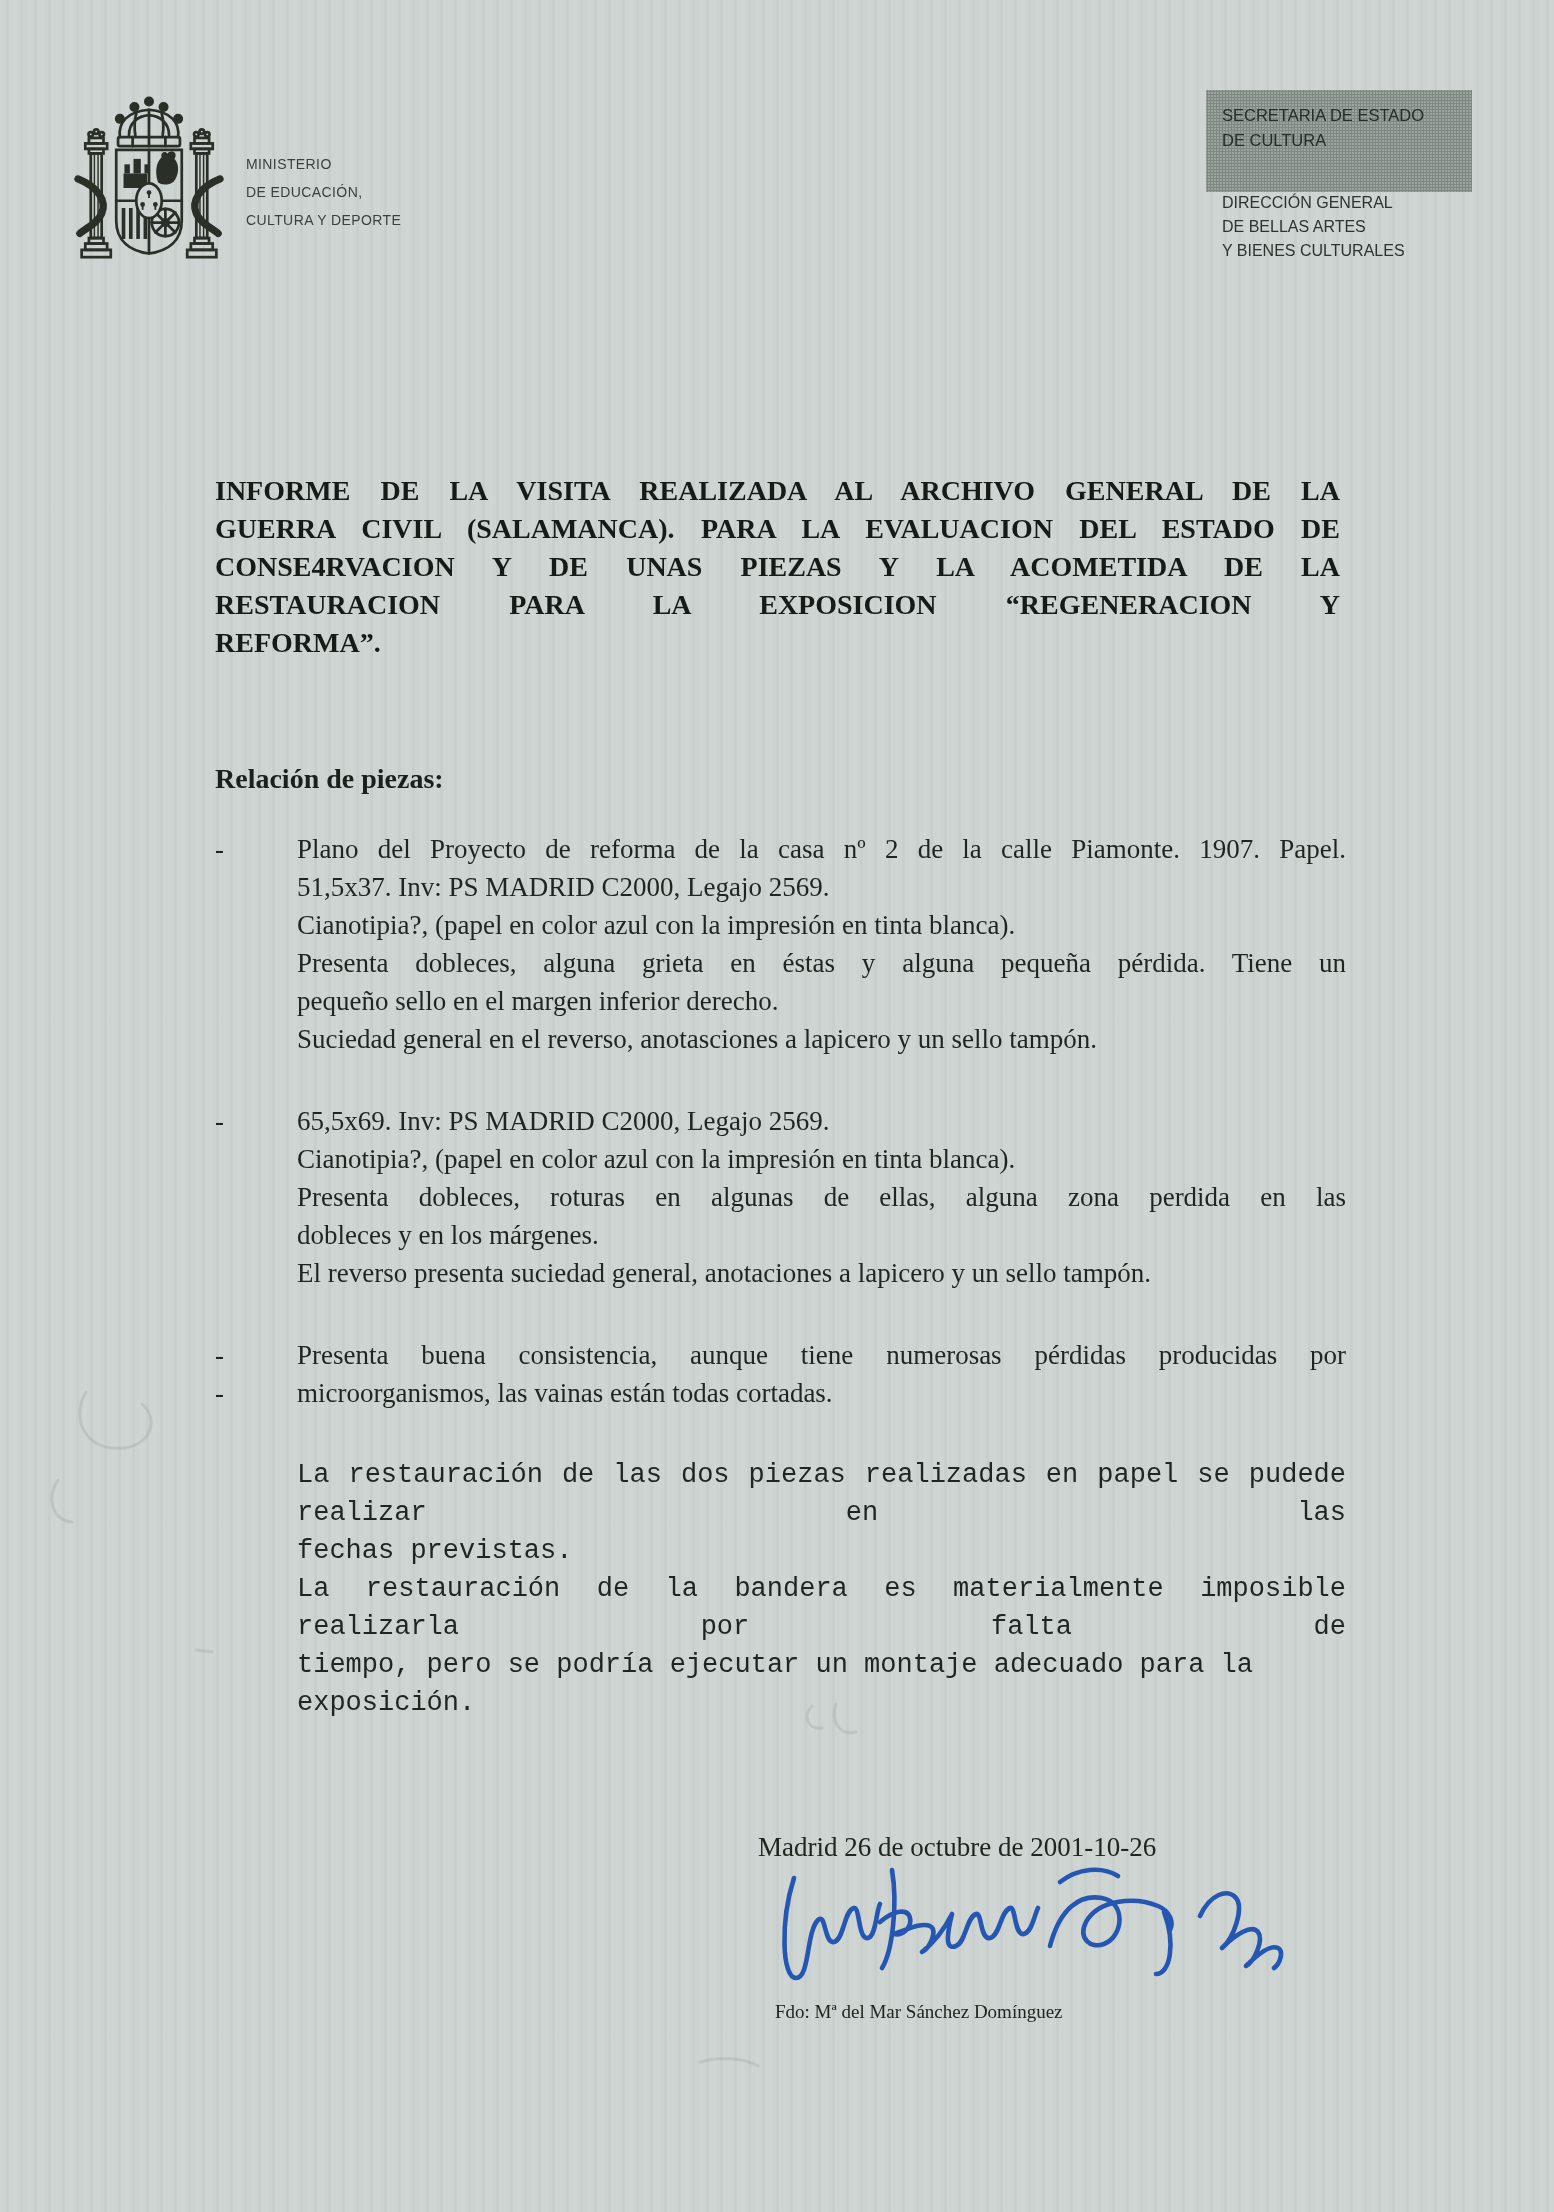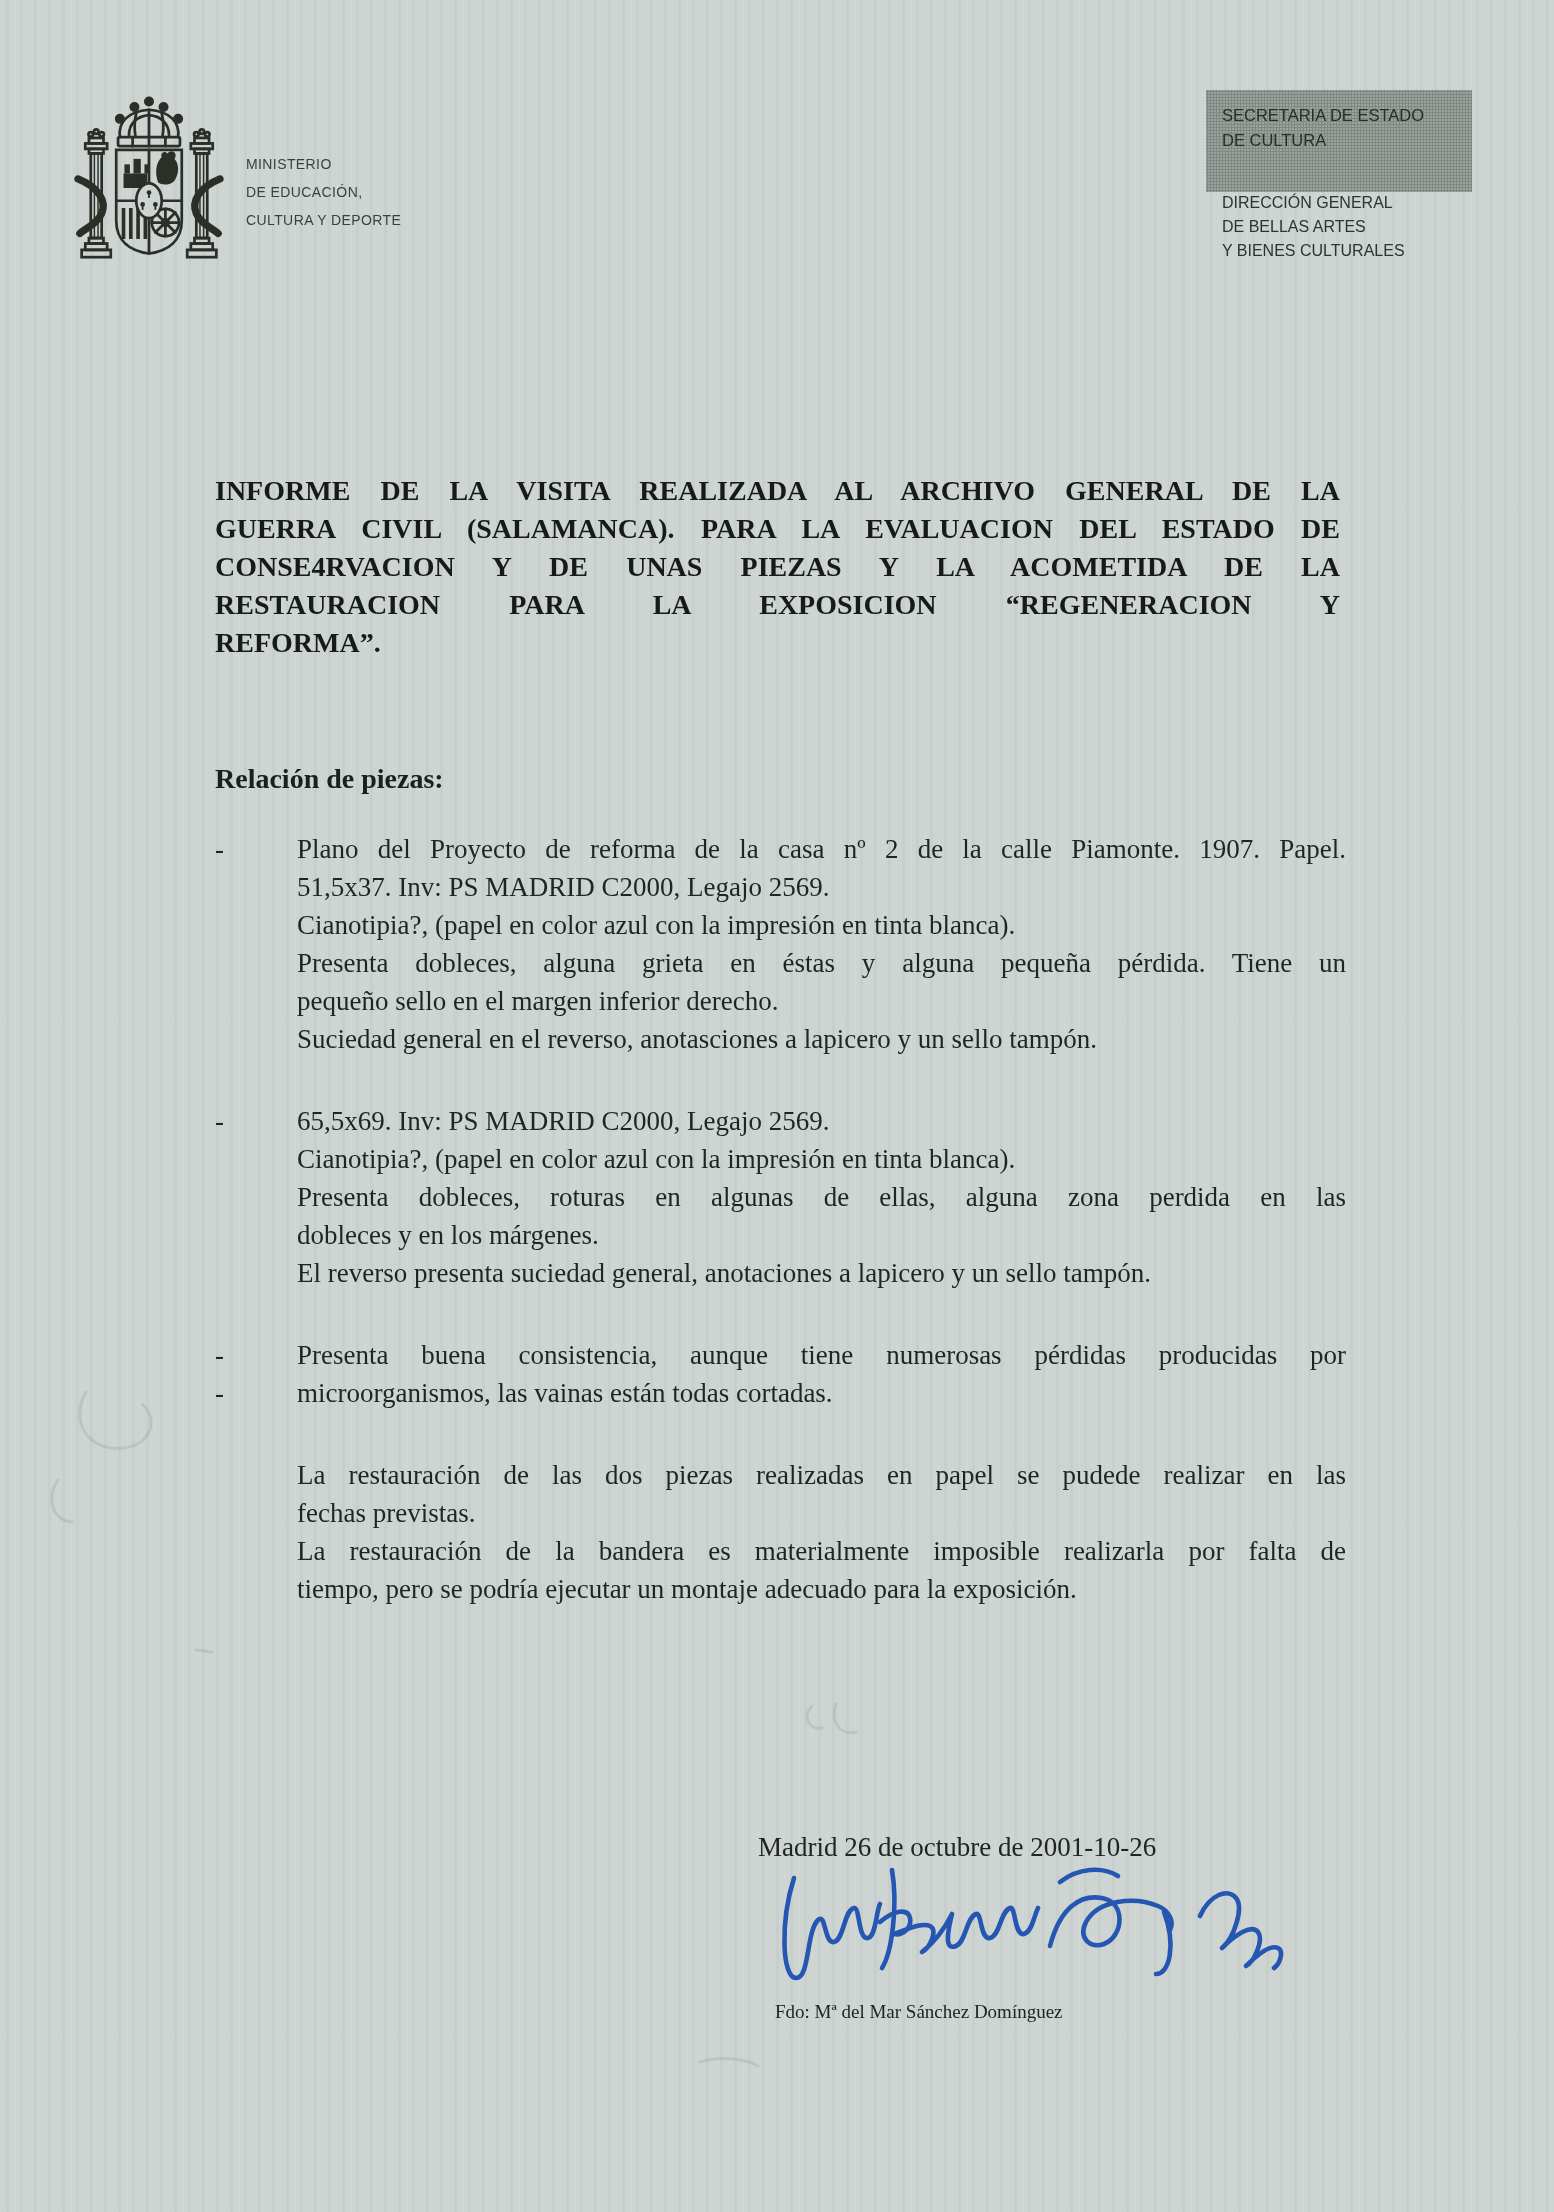--- a/index.html
+++ b/index.html
@@ -33,21 +33,21 @@
   .line{text-align:left;white-space:normal;}
   .line.j{text-align:justify;text-align-last:justify;-moz-text-align-last:justify;}
   
   .heading{position:absolute;left:215px;top:763px;font-weight:bold;font-size:28px;color:#1a201c;}
   
   .content{position:absolute;left:215px;top:830px;width:1131px;font-size:27px;line-height:38px;}
   .item{display:flex;margin-bottom:44px;}
   .item .markercol{width:82px;flex:0 0 82px;}
   .item .markercol .dash{display:inline-block;margin-right:34px;}
   .item .paras{flex:1;}
-  .closing{margin-left:82px;margin-top:0;}
+  .closing{margin-left:82px;margin-top:0;font-family:Liberation Mono, monospace;}
   
   .dateline{position:absolute;left:758px;top:1832px;font-size:27px;color:#20261f;}
   .signature{position:absolute;left:760px;top:1852px;width:566px;height:162px;}
   .signedby{position:absolute;left:775px;top:2001px;font-size:19px;color:#20261f;}
   .pencil{position:absolute;left:0;top:0;width:1554px;height:2212px;pointer-events:none;}
 </style>
 </head>
 <body>
 
 <div class="page">

